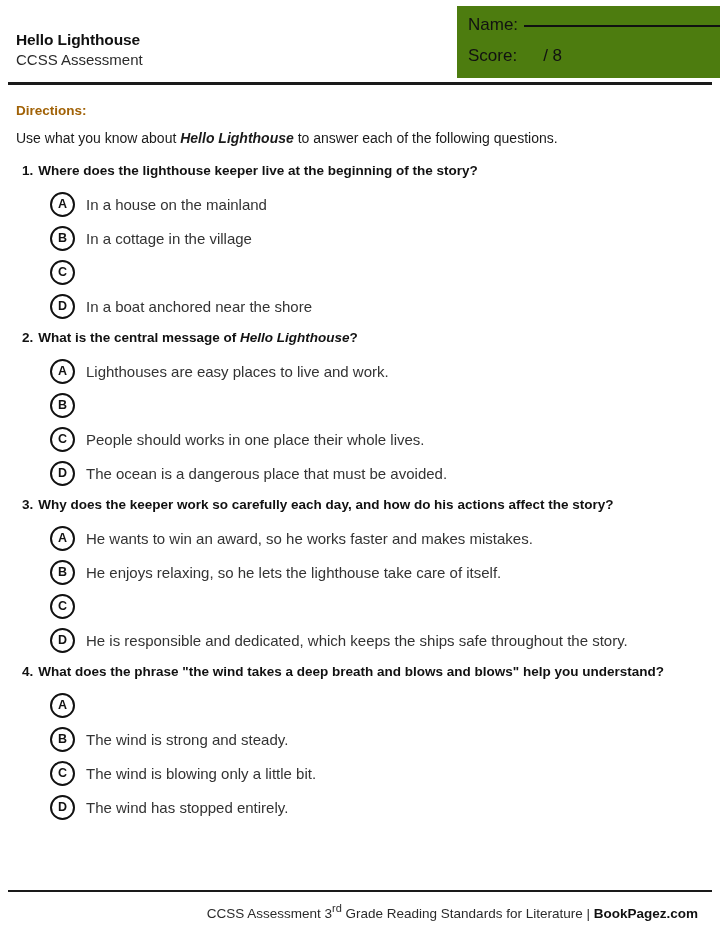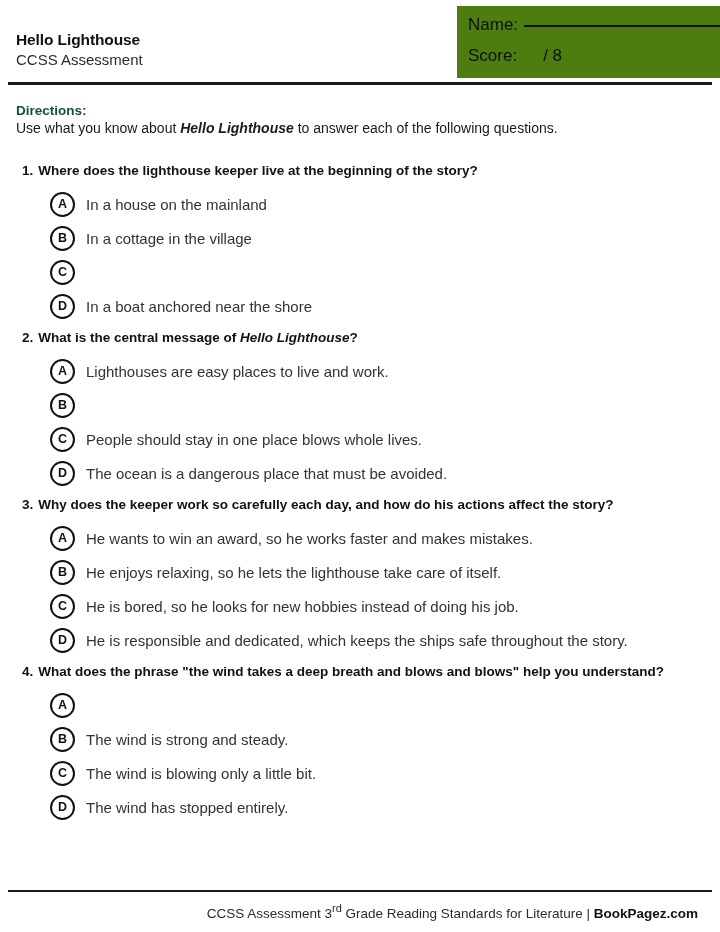--- a/index.html
+++ b/index.html
@@ -95,28 +95,28 @@
   
   .directions {
     position: absolute;
     left: 16px;
     top: 102px;
     width: 690px;
   }
   .directions-title {
     font-size: 13.5px;
     font-weight: bold;
-    color: #14532d;
+    color: #a16207;
     line-height: 17px;
   }
   .directions-text {
     font-size: 14px;
     color: #1a1a1a;
     line-height: 19px;
-    margin-top: 0;
+    margin-top: 10px;
   }
   .directions-text i {
     font-weight: bold;
     font-style: italic;
   }
 
   
   .questions {
     position: absolute;
     left: 0;
@@ -276,21 +276,21 @@
       <div class="options">
         <div class="option-row">
           <span class="option-bubble">A</span>
           <span class="option-text">Lighthouses are easy places to live and work.</span>
         </div>
         <div class="option-row">
           <span class="option-bubble">B</span>
         </div>
         <div class="option-row">
           <span class="option-bubble">C</span>
-          <span class="option-text">People should stay in one place blows whole lives.</span>
+          <span class="option-text">People should works in one place their whole lives.</span>
         </div>
         <div class="option-row">
           <span class="option-bubble">D</span>
           <span class="option-text">The ocean is a dangerous place that must be avoided.</span>
         </div>
       </div>
     </div>
 
     <div class="question-block">
       <div class="question-line">
@@ -301,21 +301,20 @@
         <div class="option-row">
           <span class="option-bubble">A</span>
           <span class="option-text">He wants to win an award, so he works faster and makes mistakes.</span>
         </div>
         <div class="option-row">
           <span class="option-bubble">B</span>
           <span class="option-text">He enjoys relaxing, so he lets the lighthouse take care of itself.</span>
         </div>
         <div class="option-row">
           <span class="option-bubble">C</span>
-          <span class="option-text">He is bored, so he looks for new hobbies instead of doing his job.</span>
         </div>
         <div class="option-row">
           <span class="option-bubble">D</span>
           <span class="option-text">He is responsible and dedicated, which keeps the ships safe throughout the story.</span>
         </div>
       </div>
     </div>
 
     <div class="question-block">
       <div class="question-line">

